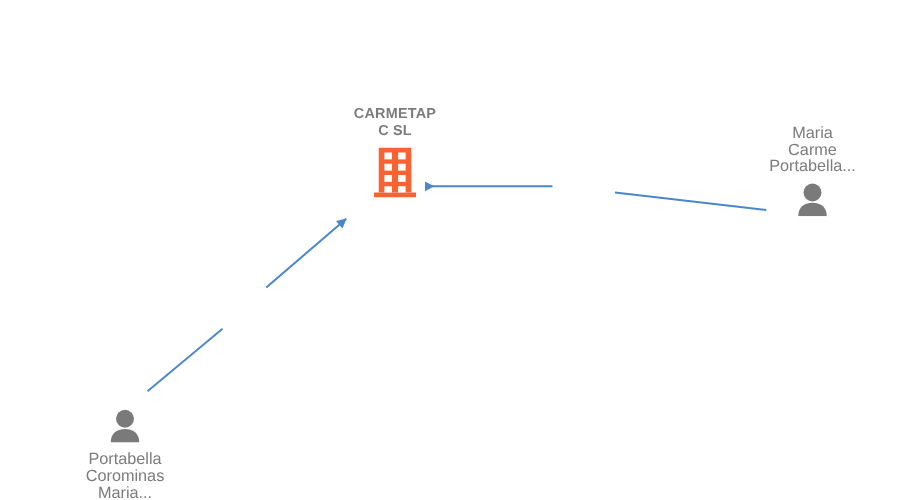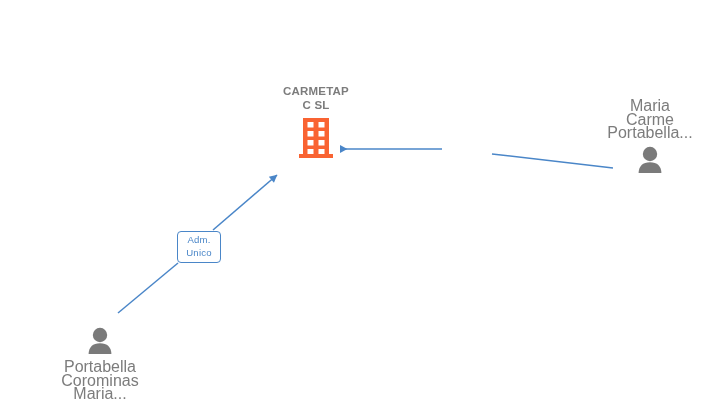--- a/index.html
+++ b/index.html
@@ -52,21 +52,21 @@
   
   .person-node {
     position: absolute;
     width: 120px;
     text-align: center;
   }
   .person-node.right { left: 590px; top: 58px; }
   .person-node.left  { left: 40px;  top: 286px; }
 
   .person-label {
-    font-size: 16px;
+    font-size: 13px;
     color: #7c7c7c;
     line-height: 13.5px;
     white-space: pre-line;
   }
   .person-icon {
     width: 26px;
     height: 27px;
     margin: 0 auto;
     display: block;
   }
@@ -172,21 +172,19 @@
     <svg class="person-icon" viewBox="0 0 26 27" xmlns="http://www.w3.org/2000/svg">
       <circle cx="13" cy="8" r="7.2" fill="#7a7a7a"></circle>
       <path d="M13,16.2 C20.2,16.2 24.4,20.2 24.4,27 L1.6,27 C1.6,20.2 5.8,16.2 13,16.2 Z" fill="#7a7a7a"></path>
     </svg>
     <div class="person-label">Portabella
 Corominas
 Maria...</div>
   </div>
 
 
-  <div class="rel-box" id="rel-adm-unico">Adm.
-Unico</div>
 
   <div id="watermark">
     <span class="copy">©</span>
     <span class="brand"><span class="cap">E</span><span>mpresia</span></span>
   </div>
 
 </div>
 
 </body></html>

